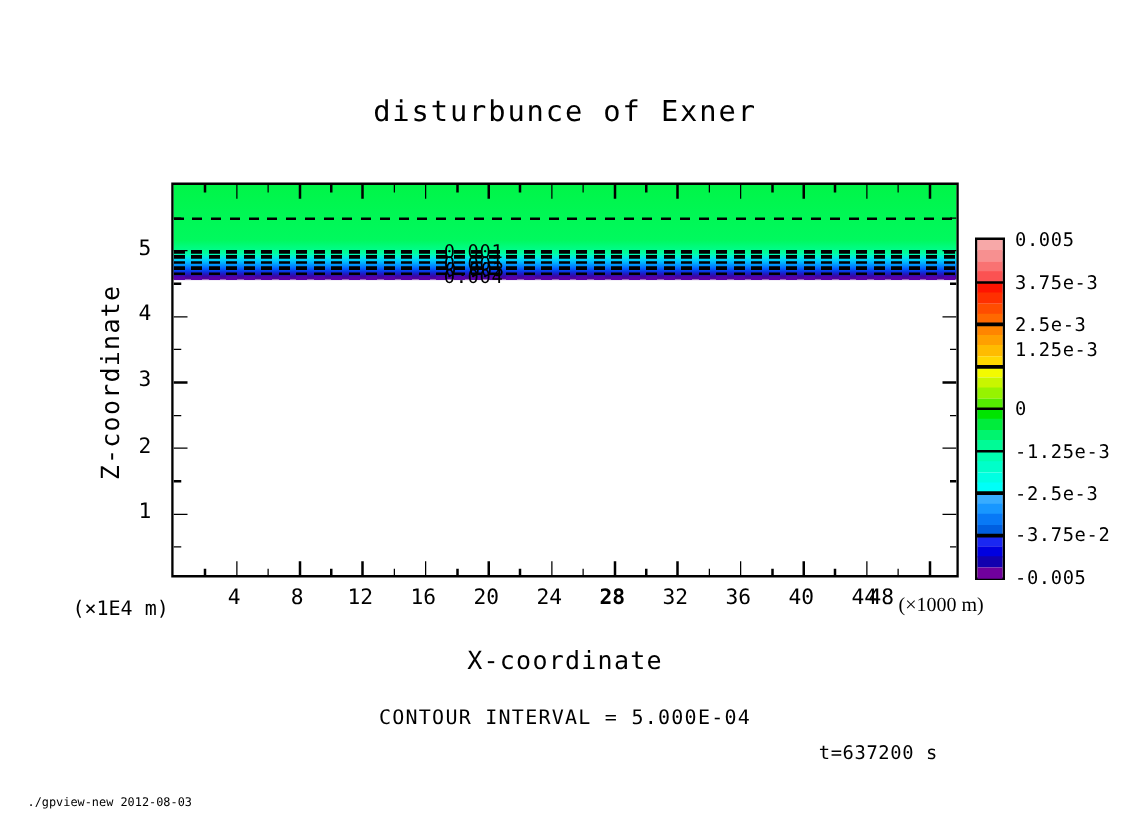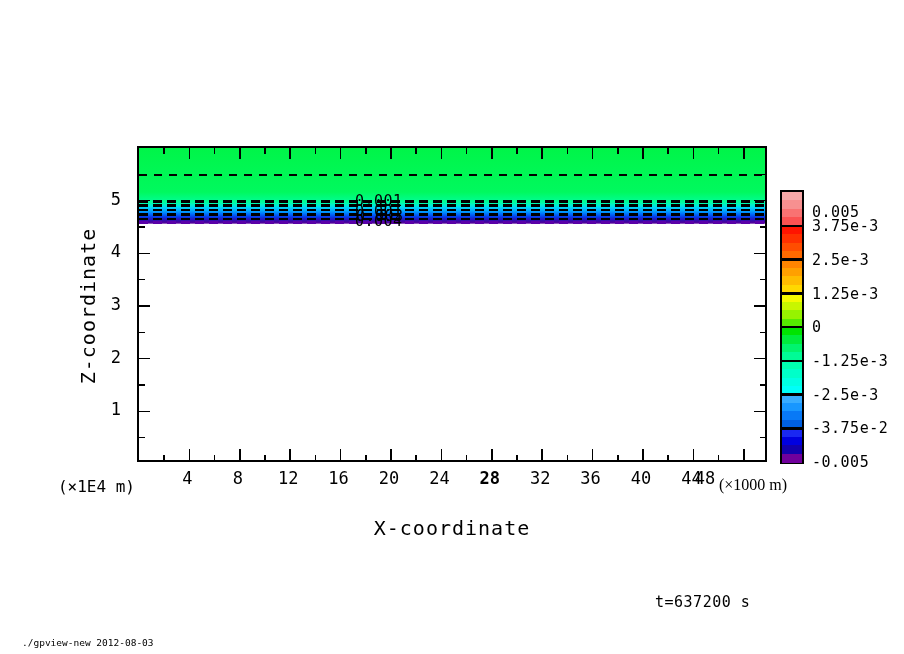--- a/index.html
+++ b/index.html
@@ -34,20 +34,21 @@
   .cinterval{left:137px;top:564px;width:630px;text-align:center;font-size:16px;letter-spacing:1px;}
   .tstamp{left:607px;top:593px;font-size:15px;letter-spacing:.5px;margin-left:48px;}
   .foot{top:637px;font-size:9.5px;}
   .foot.l{left:22px;} .foot.r{right:53px;}
 </style>
 </head>
 <body>
 
 <div class="page">
 
+  <div class="abs title">disturbunce of Exner</div>
 
   <div class="abs plot-box">
     <div class="field"></div>
     <div class="cline thin"></div>
     <div class="cline thick t1"></div>
     <div class="cline thick t2"></div>
     <div class="cline thick t3"></div>
     <div class="cline thick t4"></div>
     <div class="cline thick t5"></div>
     <div class="cline purple"></div>
@@ -193,27 +194,28 @@
       </div>
   </div>
   <div id="cbar-extras">
       <div class="cbar-bound" style="top: 224.55px;"></div>
       <div class="cbar-bound" style="top: 258.3px;"></div>
       <div class="cbar-bound" style="top: 292.05px;"></div>
       <div class="cbar-bound" style="top: 325.8px;"></div>
       <div class="cbar-bound" style="top: 359.55px;"></div>
       <div class="cbar-bound" style="top: 393.3px;"></div>
       <div class="cbar-bound" style="top: 427.05px;"></div>
-      <div class="cbar-lab" style="top: 192px; margin-top: 20px;">0.005</div>
+      <div class="cbar-lab" style="top: 192px;">0.005</div>
       <div class="cbar-lab" style="top: 225.75px;">3.75e-3</div>
       <div class="cbar-lab" style="top: 259.5px;">2.5e-3</div>
-      <div class="cbar-lab" style="top: 294px;">1.25e-3</div>
+      <div class="cbar-lab" style="top: 280px;">1.25e-3</div>
       <div class="cbar-lab" style="top: 327px;">0</div>
       <div class="cbar-lab" style="top: 360.75px;">-1.25e-3</div>
       <div class="cbar-lab" style="top: 394.5px;">-2.5e-3</div>
       <div class="cbar-lab" style="top: 428.25px;">-3.75e-2</div>
       <div class="cbar-lab" style="top: 462px;">-0.005</div>
     </div>
 
+  <div class="abs cinterval">CONTOUR INTERVAL = 5.000E-04</div>
   <div class="abs tstamp">t=637200 s</div>
   <div class="abs foot l">./gpview-new  2012-08-03</div>
 
 </div>
 
 </body></html>

